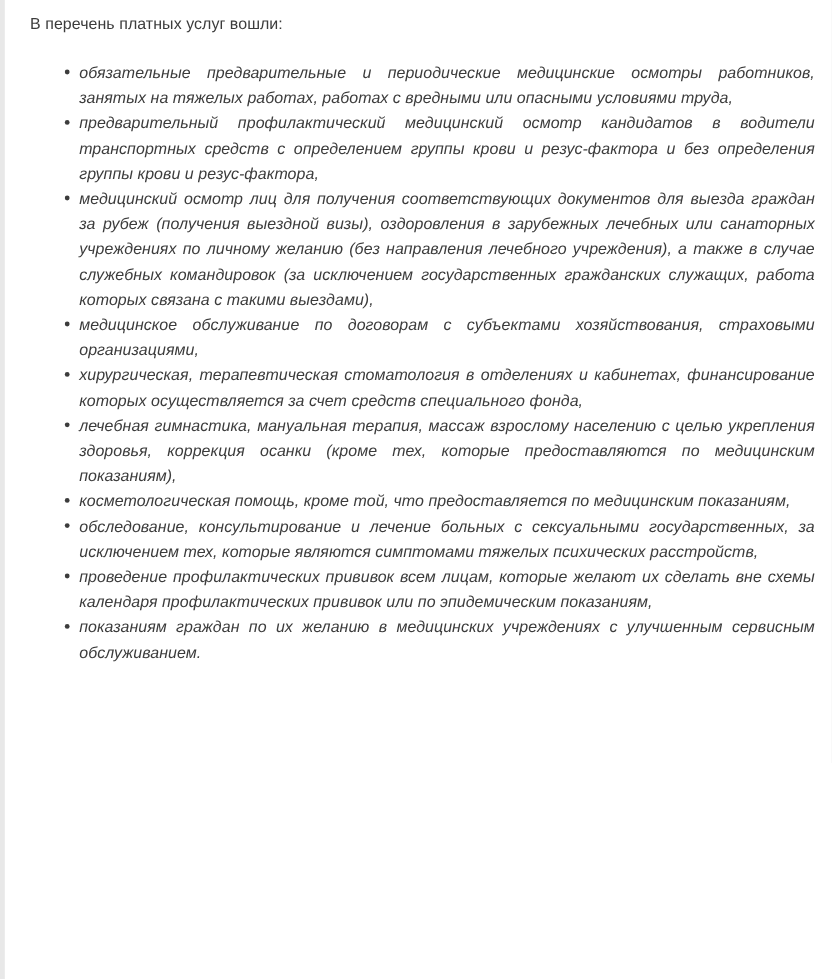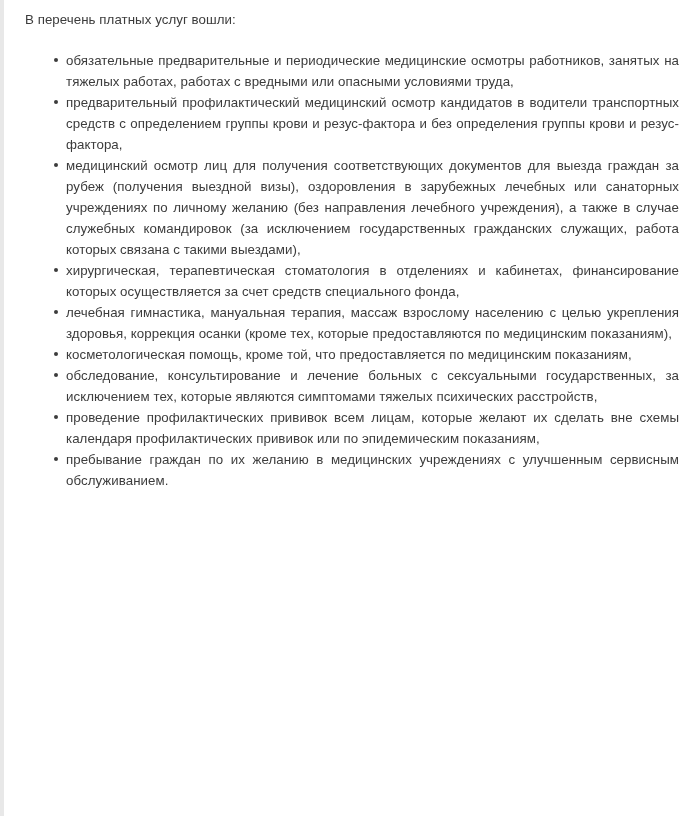--- a/index.html
+++ b/index.html
@@ -86,20 +86,21 @@
     top: 8px;
     width: 4px;
     height: 4px;
     border-radius: 50%;
     background: #3c3c3c;
   }
 
   
   ul.services > li .txt {
     display: block;
+    font-style: italic;
   }
 </style>
 </head>
 <body>
 
 <div class="page">
 
   <div class="edge-gutter-left"></div>
   <div class="edge-gutter-right"></div>
 
@@ -111,33 +112,36 @@
         <li>
           <span class="txt">обязательные предварительные и периодические медицинские осмотры работников, занятых на тяжелых работах, работах с вредными или опасными условиями труда,</span>
         </li>
         <li>
           <span class="txt">предварительный профилактический медицинский осмотр кандидатов в водители транспортных средств с определением группы крови и резус-фактора и без определения группы крови и резус-фактора,</span>
         </li>
         <li>
           <span class="txt">медицинский осмотр лиц для получения соответствующих документов для выезда граждан за рубеж (получения выездной визы), оздоровления в зарубежных лечебных или санаторных учреждениях по личному желанию (без направления лечебного учреждения), а также в случае служебных командировок (за исключением государственных гражданских служащих, работа которых связана с такими выездами),</span>
         </li>
         <li>
+          <span class="txt">медицинское обслуживание по договорам с субъектами хозяйствования, страховыми организациями,</span>
+        </li>
+        <li>
           <span class="txt">хирургическая, терапевтическая стоматология в отделениях и кабинетах, финансирование которых осуществляется за счет средств специального фонда,</span>
         </li>
         <li>
           <span class="txt">лечебная гимнастика, мануальная терапия, массаж взрослому населению с целью укрепления здоровья, коррекция осанки (кроме тех, которые предоставляются по медицинским показаниям),</span>
         </li>
         <li>
           <span class="txt">косметологическая помощь, кроме той, что предоставляется по медицинским показаниям,</span>
         </li>
         <li>
           <span class="txt">обследование, консультирование и лечение больных с сексуальными государственных, за исключением тех, которые являются симптомами тяжелых психических расстройств,</span>
         </li>
         <li>
           <span class="txt">проведение профилактических прививок всем лицам, которые желают их сделать вне схемы календаря профилактических прививок или по эпидемическим показаниям,</span>
         </li>
         <li>
-          <span class="txt">пребывание граждан по их желанию в медицинских учреждениях с улучшенным сервисным обслуживанием.</span>
+          <span class="txt">показаниям граждан по их желанию в медицинских учреждениях с улучшенным сервисным обслуживанием.</span>
         </li>
       </ul>
 
   </div>
 </div>
 
 </body></html>

